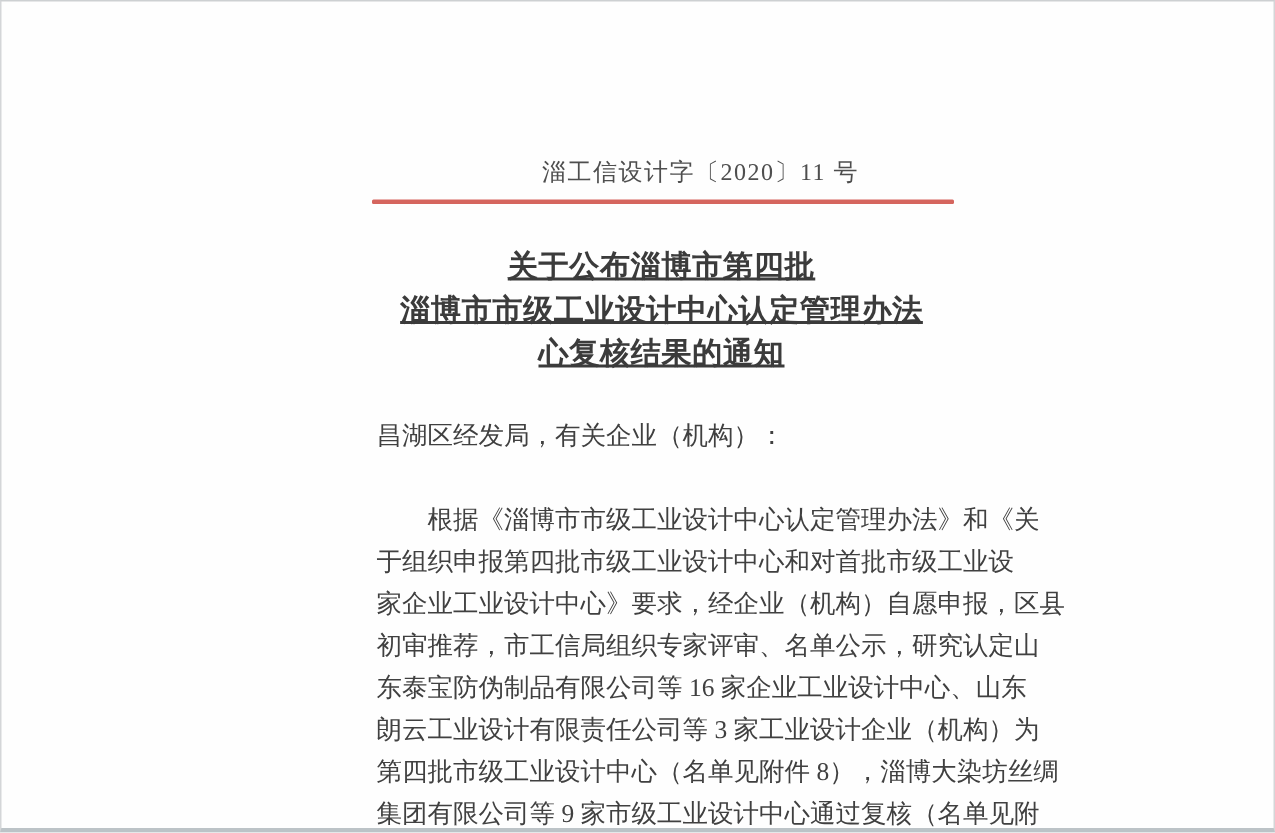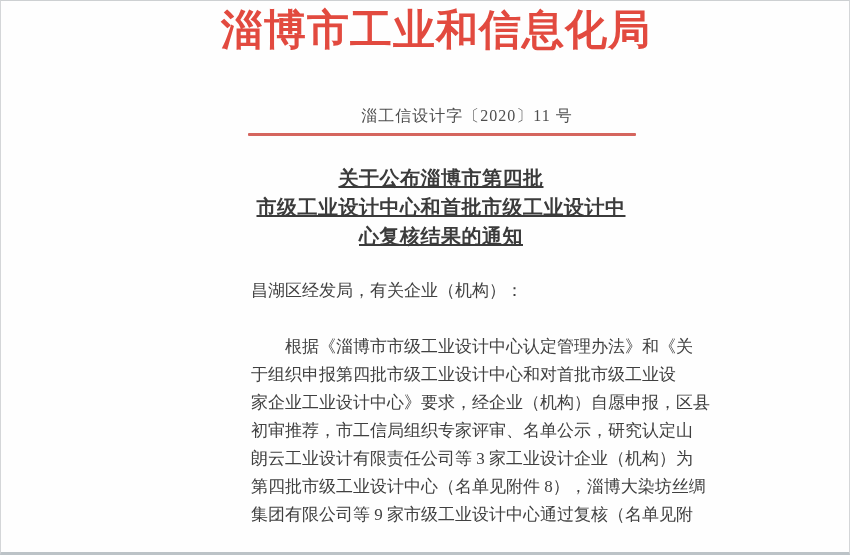--- a/index.html
+++ b/index.html
@@ -90,48 +90,48 @@
   }
   .body-line.indent { padding-left: 34px; margin-top: 28px; }
   .body-line.no-justify { text-align: right; text-align-last: left; }
 </style>
 </head>
 <body>
 
 <div class="page">
   <div class="column">
 
-    <div class="agency">淄博市工业和信息化局</div>
 
     <div class="docnum">淄工信设计字〔2020〕11 号</div>
 
     <div class="rule"></div>
 
     <div class="title">
 
         <div class="title-line">关于公布淄博市第四批</div>
 
-        <div class="title-line">市级工业设计中心和首批市级工业设计中</div>
+        <div class="title-line">淄博市市级工业设计中心认定管理办法</div>
 
         <div class="title-line">心复核结果的通知</div>
       </div>
 
     <div class="body-text">
 
 
         <div class="body-line no-justify">昌湖区经发局，有关企业（机构）：</div>
 
         <div class="body-line indent">根据《淄博市市级工业设计中心认定管理办法》和《关</div>
 
         <div class="body-line">于组织申报第四批市级工业设计中心和对首批市级工业设</div>
 
         <div class="body-line">家企业工业设计中心》要求，经企业（机构）自愿申报，区县</div>
 
         <div class="body-line">初审推荐，市工信局组织专家评审、名单公示，研究认定山</div>
 
+        <div class="body-line">东泰宝防伪制品有限公司等 16 家企业工业设计中心、山东</div>
 
         <div class="body-line">朗云工业设计有限责任公司等 3 家工业设计企业（机构）为</div>
 
         <div class="body-line">第四批市级工业设计中心（名单见附件 8），淄博大染坊丝绸</div>
 
         <div class="body-line">集团有限公司等 9 家市级工业设计中心通过复核（名单见附</div>
       </div>
 
   </div>
 </div>

